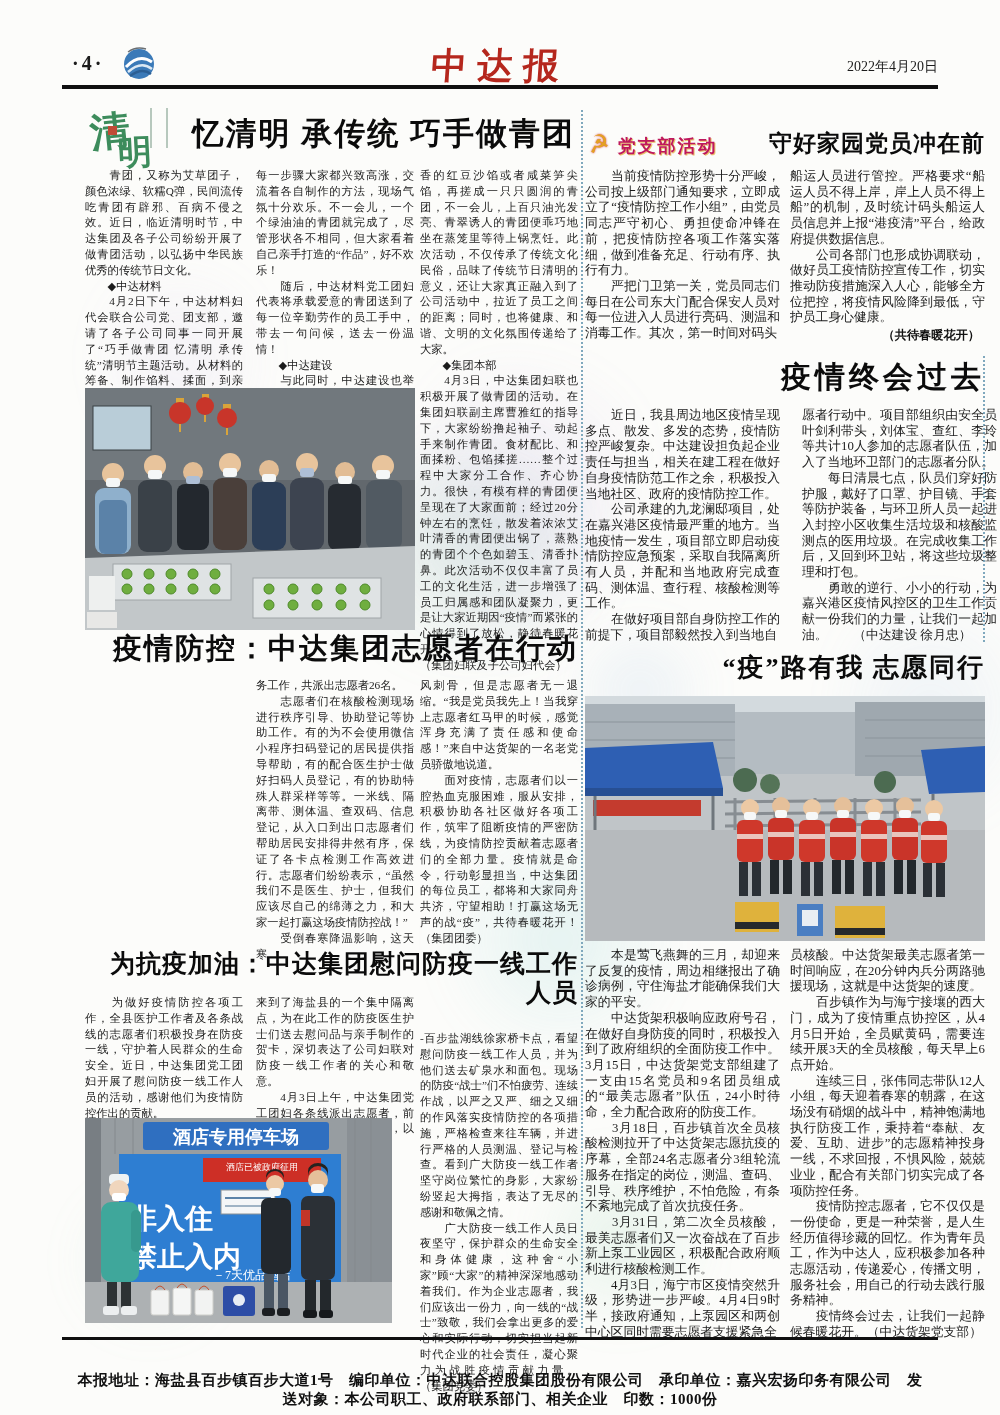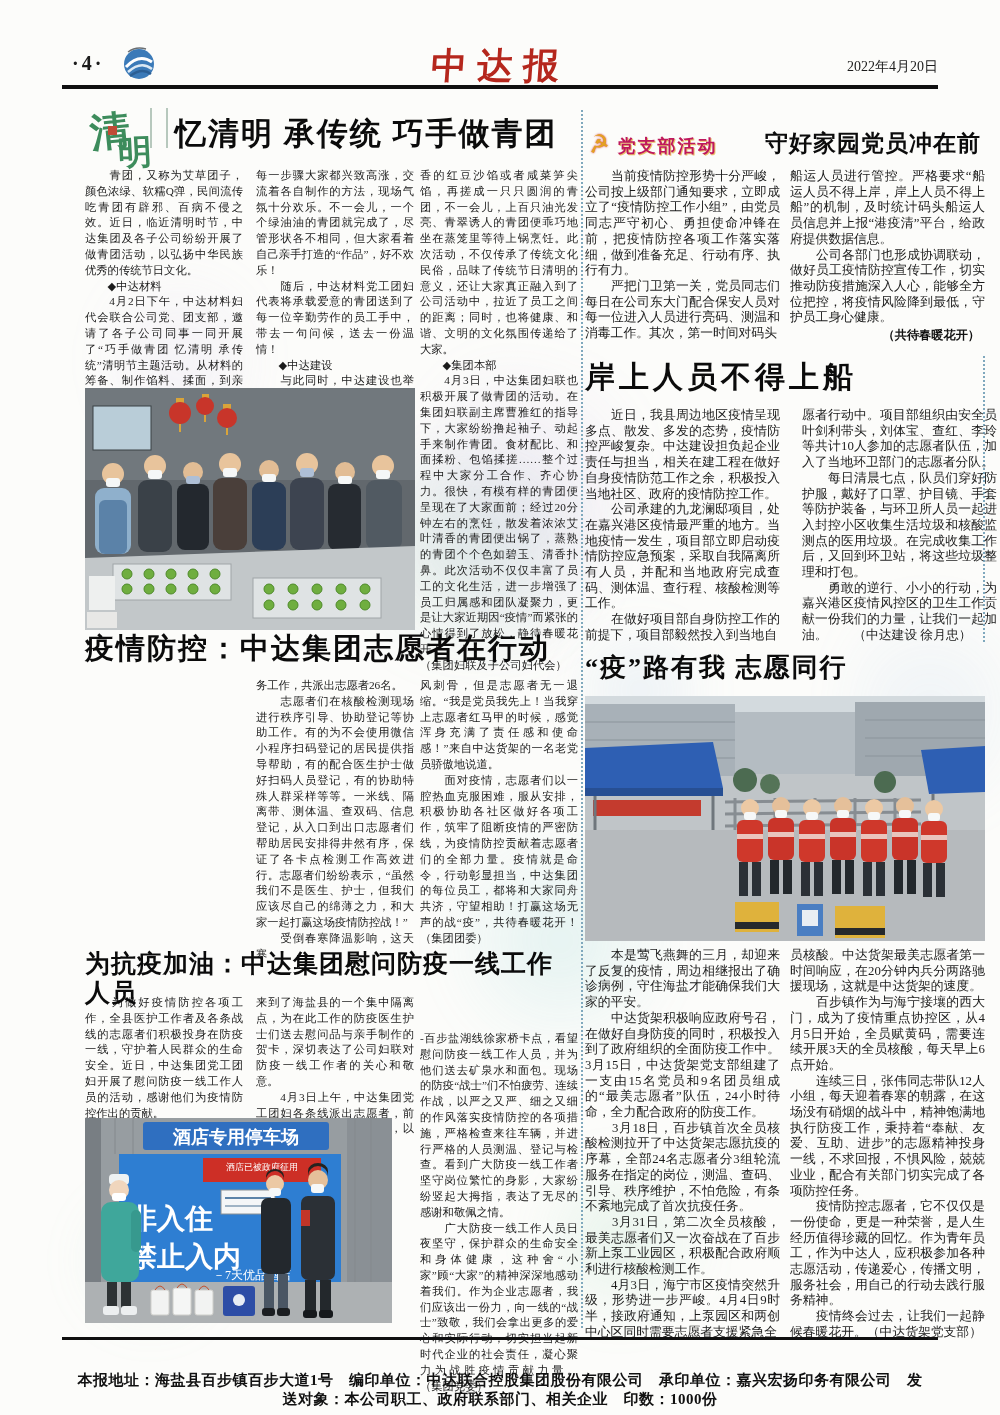--- a/index.html
+++ b/index.html
@@ -6,21 +6,21 @@
   .page{position:relative;width:1000px;height:1415px;margin:0 auto;background:#fcfcfa;overflow:hidden;
         font-family:"Liberation Serif","DejaVu Serif",serif;color:#1c1c1c;}
   .wm{position:absolute;border-radius:50%;filter:blur(22px);opacity:.55;pointer-events:none;}
   .abs{position:absolute;}
   .pagenum{font-size:20px;font-weight:bold;letter-spacing:3px;}
   .masthead{left:0;right:0;top:42px;text-align:center;font-size:36px;font-weight:900;color:#b5271d;
             letter-spacing:10px;transform:skewX(-4deg);}
   .dateline{font-size:14px;text-align:right;}
   .rule{background:#101010;}
   .vdot{border-left:2px dotted #7fa8bd;width:0;}
-  .headline{font-weight:900;color:#0b0b0b;text-align:left;line-height:1.15;}
+  .headline{font-weight:900;color:#0b0b0b;text-align:right;line-height:1.15;}
   .col{font-size:11.3px;line-height:15.8px;text-align:justify;white-space:pre-line;color:#1b1b1b;}
   .colr{font-size:12.8px;line-height:15.7px;}
   .byline{font-weight:bold;font-size:12.2px;text-align:right;color:#111;}
   .qm-logo{color:#3d8c5c;font-weight:900;}
   .qm-a{position:absolute;left:2px;top:-8px;font-size:40px;transform:rotate(-6deg);}
   .qm-b{position:absolute;left:30px;top:18px;font-size:34px;transform:rotate(-3deg);}
   .qm-seal{position:absolute;left:20px;top:14px;width:9px;height:9px;background:#c04a35;}
   .qm-lines{position:absolute;left:62px;top:-4px;width:14px;height:40px;
             border-left:2px solid #9ab3a4;border-right:2px solid #9ab3a4;opacity:.7;}
   .badge-txt{color:#be185d;font-weight:900;font-size:18px;letter-spacing:2px;
@@ -175,21 +175,21 @@
     <span class="emblem">☭</span>
     <span class="badge-txt">党支部活动</span>
   </div>
   <div class="abs headline" style="left:765px;top:131px;width:220px;font-size:23px;letter-spacing:1px;">守好家园党员冲在前</div>
   <div class="abs col colr" style="left:585px;top:169px;width:195px;height:205px;">　　当前疫情防控形势十分严峻，公司按上级部门通知要求，立即成立了“疫情防控工作小组”，由党员同志严守初心、勇担使命冲锋在前，把疫情防控各项工作落实落细，做到准备充足、行动有序、执行有力。
 　　严把门卫第一关，党员同志们每日在公司东大门配合保安人员对每一位进入人员进行亮码、测温和消毒工作。其次，第一时间对码头</div>
   <div class="abs col colr" style="left:790px;top:169px;width:195px;height:160px;">船运人员进行管控。严格要求“船运人员不得上岸，岸上人员不得上船”的机制，及时统计码头船运人员信息并上报“港疫清”平台，给政府提供数据信息。
 　　公司各部门也形成协调联动，做好员工疫情防控宣传工作，切实推动防疫措施深入人心，能够全方位把控，将疫情风险降到最低，守护员工身心健康。</div>
   <div class="abs byline" style="left:790px;top:327px;width:190px;">（共待春暖花开）</div>
 
-  <div class="abs headline" style="left:585px;top:360px;width:400px;font-size:30px;letter-spacing:4px;">岸上人员不得上船</div>
+  <div class="abs headline" style="left:585px;top:360px;width:400px;font-size:30px;letter-spacing:4px;">疫情终会过去</div>
   <div class="abs col colr" style="left:585px;top:408px;width:195px;height:232px;">　　近日，我县周边地区疫情呈现多点、散发、多发的态势，疫情防控严峻复杂。中达建设担负起企业责任与担当，相关在建工程在做好自身疫情防范工作之余，积极投入当地社区、政府的疫情防控工作。
 　　公司承建的九龙澜邸项目，处在嘉兴港区疫情最严重的地方。当地疫情一发生，项目部立即启动疫情防控应急预案，采取自我隔离所有人员，并配和当地政府完成查码、测体温、查行程、核酸检测等工作。
 　　在做好项目部自身防控工作的前提下，项目部毅然投入到当地自</div>
   <div class="abs col colr" style="left:802px;top:408px;width:195px;height:232px;">愿者行动中。项目部组织由安全员叶剑利带头，刘体宝、查红、李玲等共计10人参加的志愿者队伍，加入了当地环卫部门的志愿者分队。
 　　每日清晨七点，队员们穿好防护服，戴好了口罩、护目镜、手套等防护装备，与环卫所人员一起进入封控小区收集生活垃圾和核酸监测点的医用垃圾。在完成收集工作后，又回到环卫站，将这些垃圾整理和打包。
 　　勇敢的逆行、小小的行动，为嘉兴港区疫情风控区的卫生工作贡献一份我们的力量，让我们一起加油。　　（中达建设 徐月忠）</div>
 
   <div class="abs headline" style="left:85px;top:632px;width:493px;font-size:29px;letter-spacing:2px;">疫情防控：中达集团志愿者在行动</div>
   <div class="abs col" style="left:256px;top:678px;width:158px;height:262px;">务工作，共派出志愿者26名。
 　　志愿者们在核酸检测现场进行秩序引导、协助登记等协助工作。有的为不会使用微信小程序扫码登记的居民提供指导帮助，有的配合医生护士做好扫码人员登记，有的协助特殊人群采样等等。一米线、隔离带、测体温、查双码、信息登记，从入口到出口志愿者们帮助居民安排得井然有序，保证了各卡点检测工作高效进行。志愿者们纷纷表示，“虽然我们不是医生、护士，但我们应该尽自己的绵薄之力，和大家一起打赢这场疫情防控战！”

